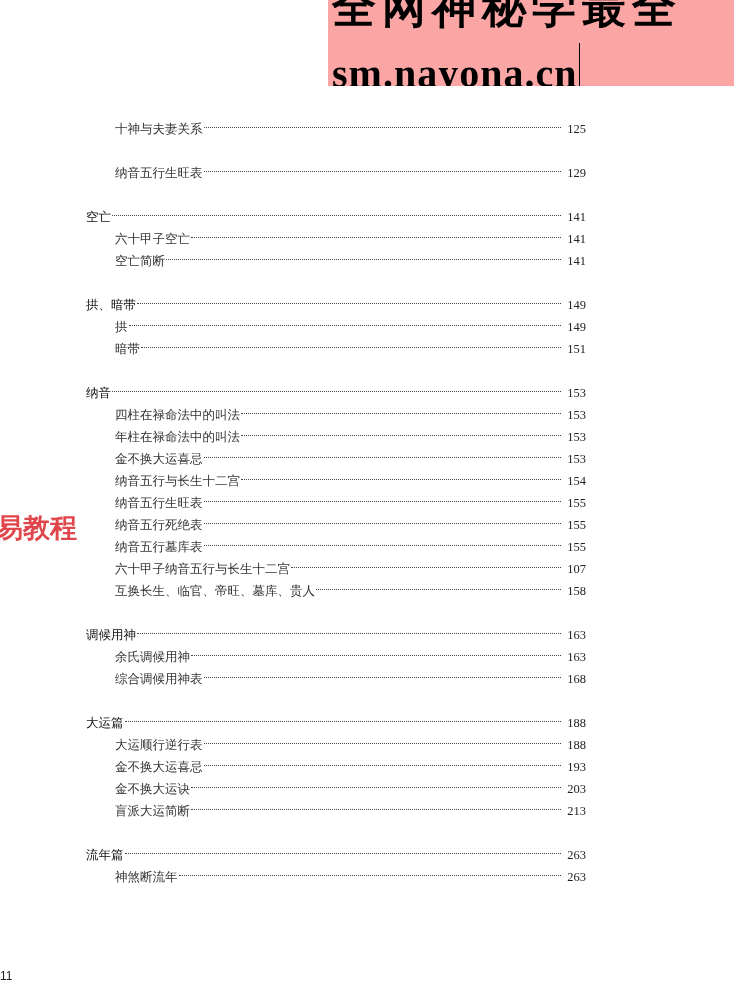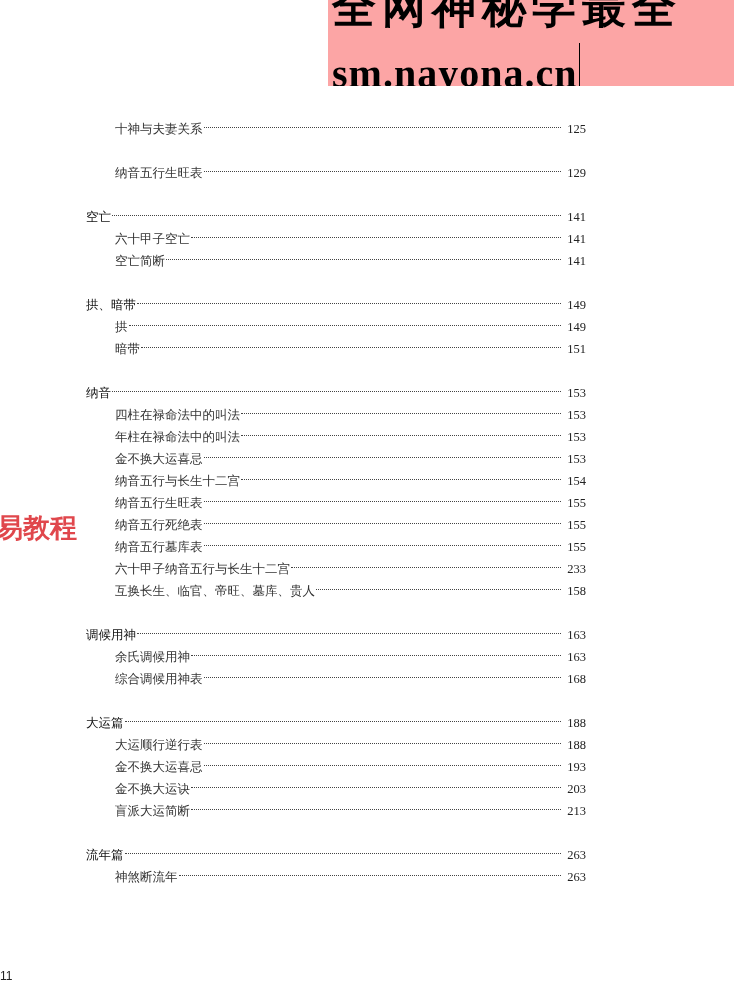--- a/index.html
+++ b/index.html
@@ -155,21 +155,21 @@
         <span class="page">155</span>
       </div>
       <div class="row lvl2">
         <span class="label">纳音五行墓库表</span>
         <span class="leader"></span>
         <span class="page">155</span>
       </div>
       <div class="row lvl2">
         <span class="label">六十甲子纳音五行与长生十二宫</span>
         <span class="leader"></span>
-        <span class="page">233</span>
+        <span class="page">107</span>
       </div>
       <div class="row lvl2">
         <span class="label">互换长生、临官、帝旺、墓库、贵人</span>
         <span class="leader"></span>
         <span class="page">158</span>
       </div>
     </div>
     <div class="group">
       <div class="row lvl1">
         <span class="label">调候用神</span>

